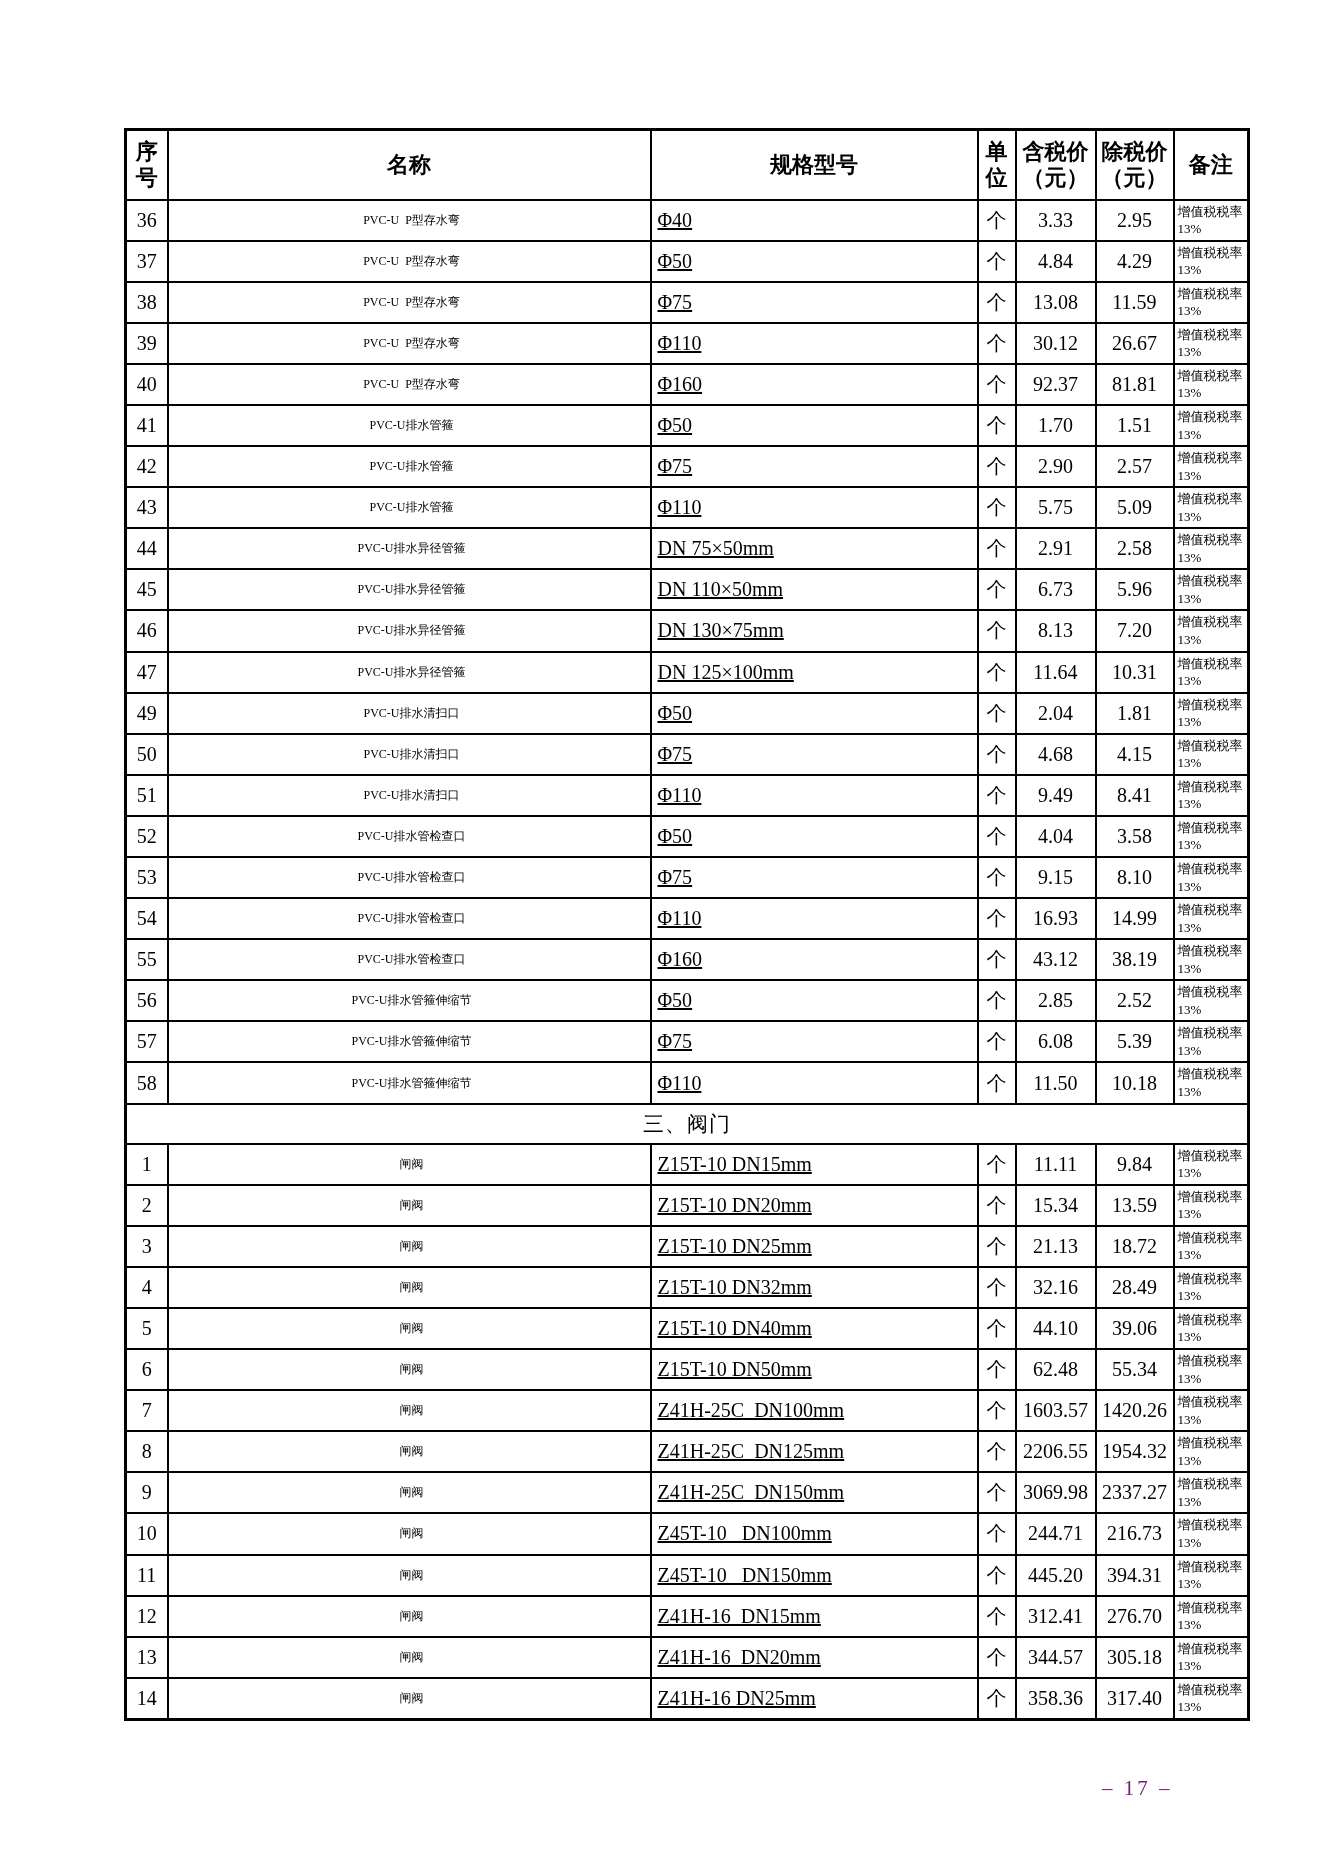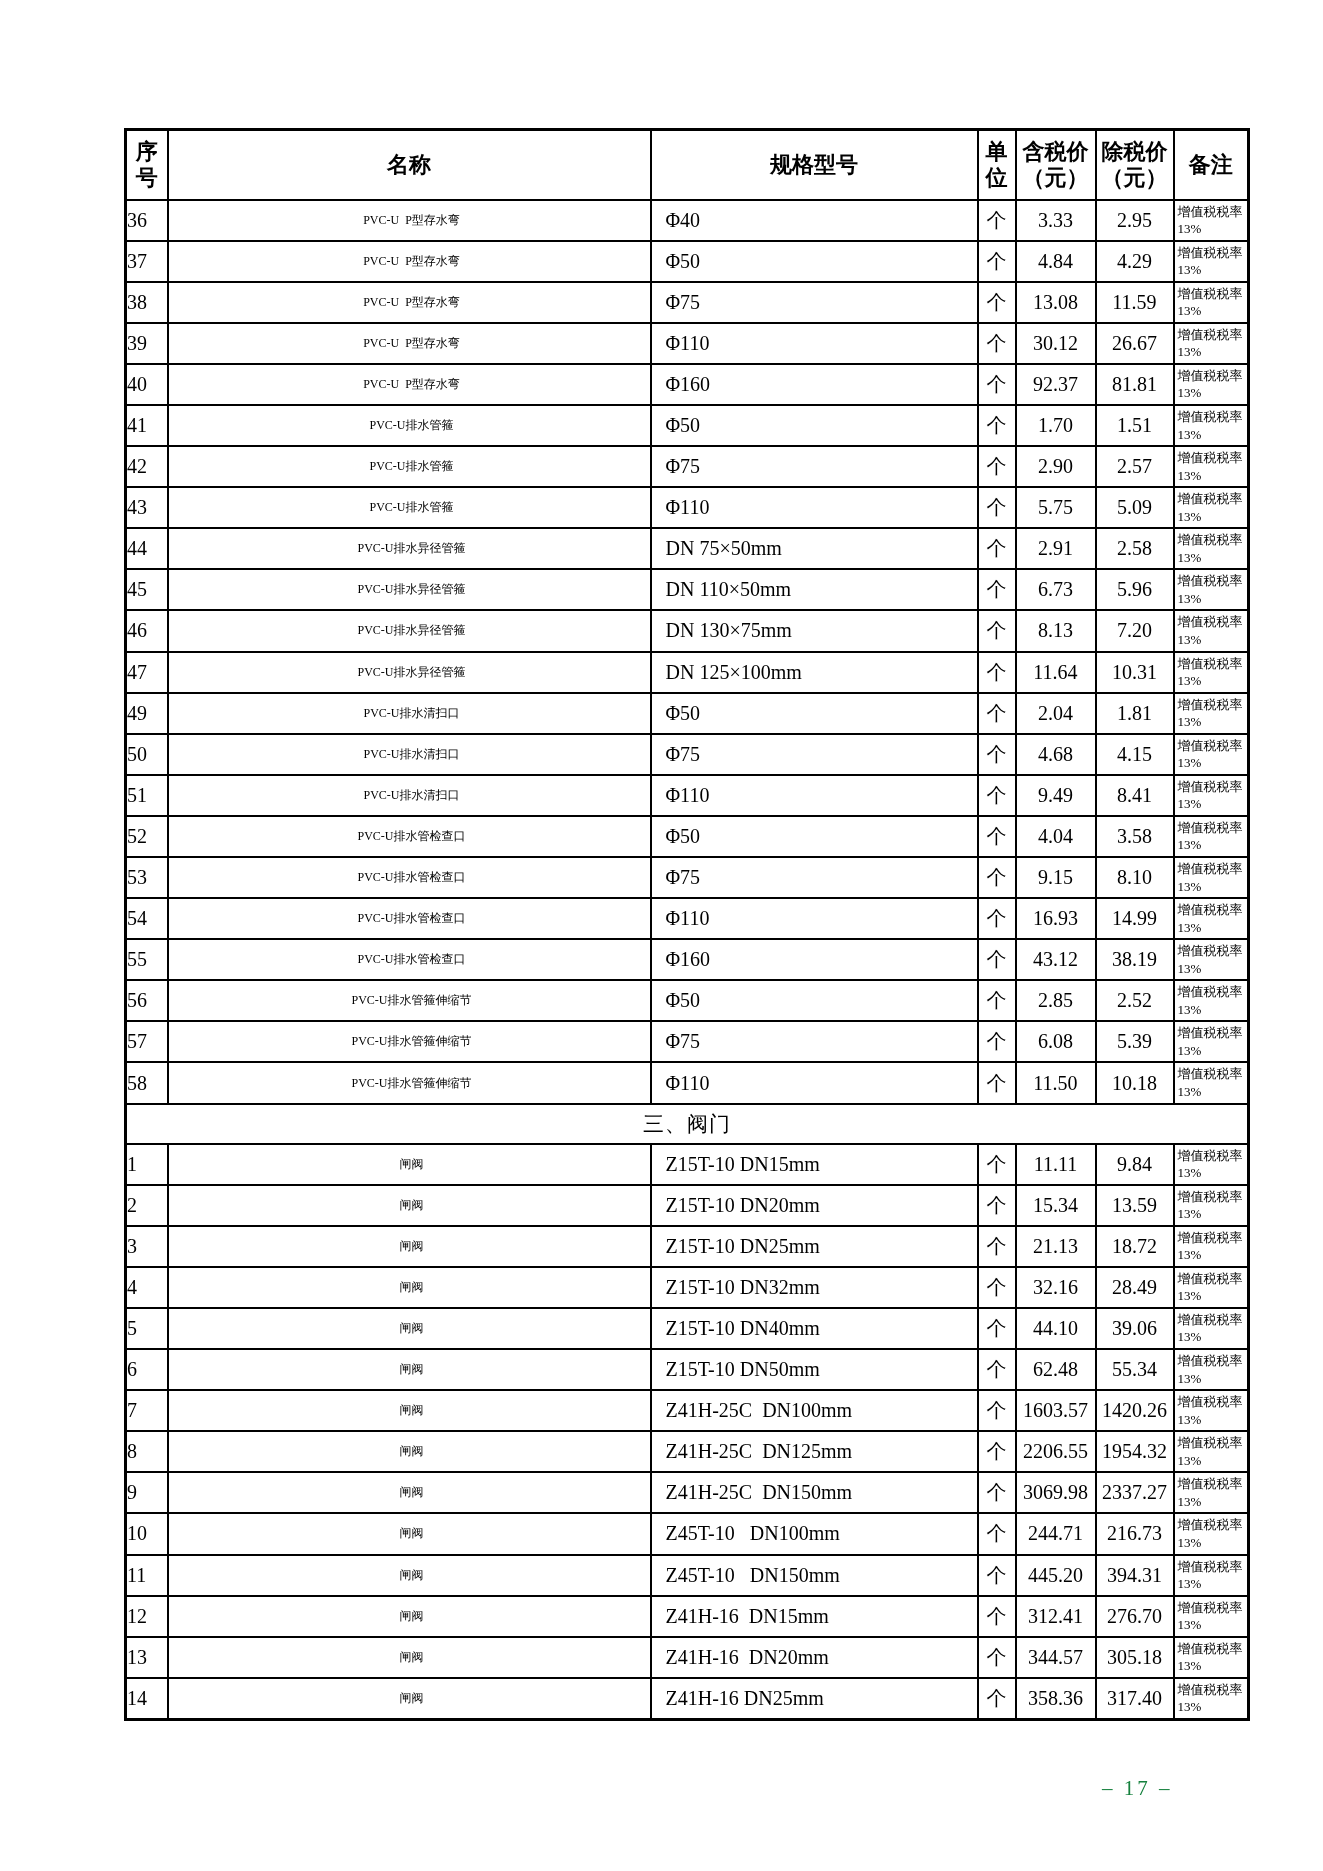--- a/index.html
+++ b/index.html
@@ -30,44 +30,44 @@
   }
   .price-table thead tr { height: 70px; }
   .price-table tbody tr { height: 40px; }
   thead th {
     font-weight: bold;
     font-size: 22px;
     line-height: 1.18;
     text-align: center;
     padding: 2px;
   }
-  .c-no    { font-size: 20px; }
+  .c-no    { text-align: center; font-size: 20px; }
   .c-name  { text-align: center; padding-left: 5px; font-size: 12px; white-space: pre; }
-  .c-spec  { text-align: left; padding-left: 14px; font-size: 20px; white-space: pre; }
+  .c-spec  { text-align: left; padding-left: 6px; font-size: 20px; white-space: pre; text-decoration: underline; }
   .c-unit  { text-align: center; font-size: 20px; }
   .c-price { text-align: center; font-size: 20px; }
   .c-remark {
     font-size: 13px;
     line-height: 1.35;
     padding: 2px 2px 2px 3px;
     text-align: left;
     word-break: break-all;
   }
   .section-row td {
     text-align: center;
     font-size: 21px;
     letter-spacing: 1px;
   }
   .page-number {
     position: absolute;
     left: 1078px;
     top: 1776px;
     font-size: 21px;
     letter-spacing: 3px;
-    color: #15803d;
+    color: #701a75;
     white-space: pre;
   }
 </style>
 </head>
 <body>
 
 <div class="page">
 
   <table class="price-table">
     <colgroup>

